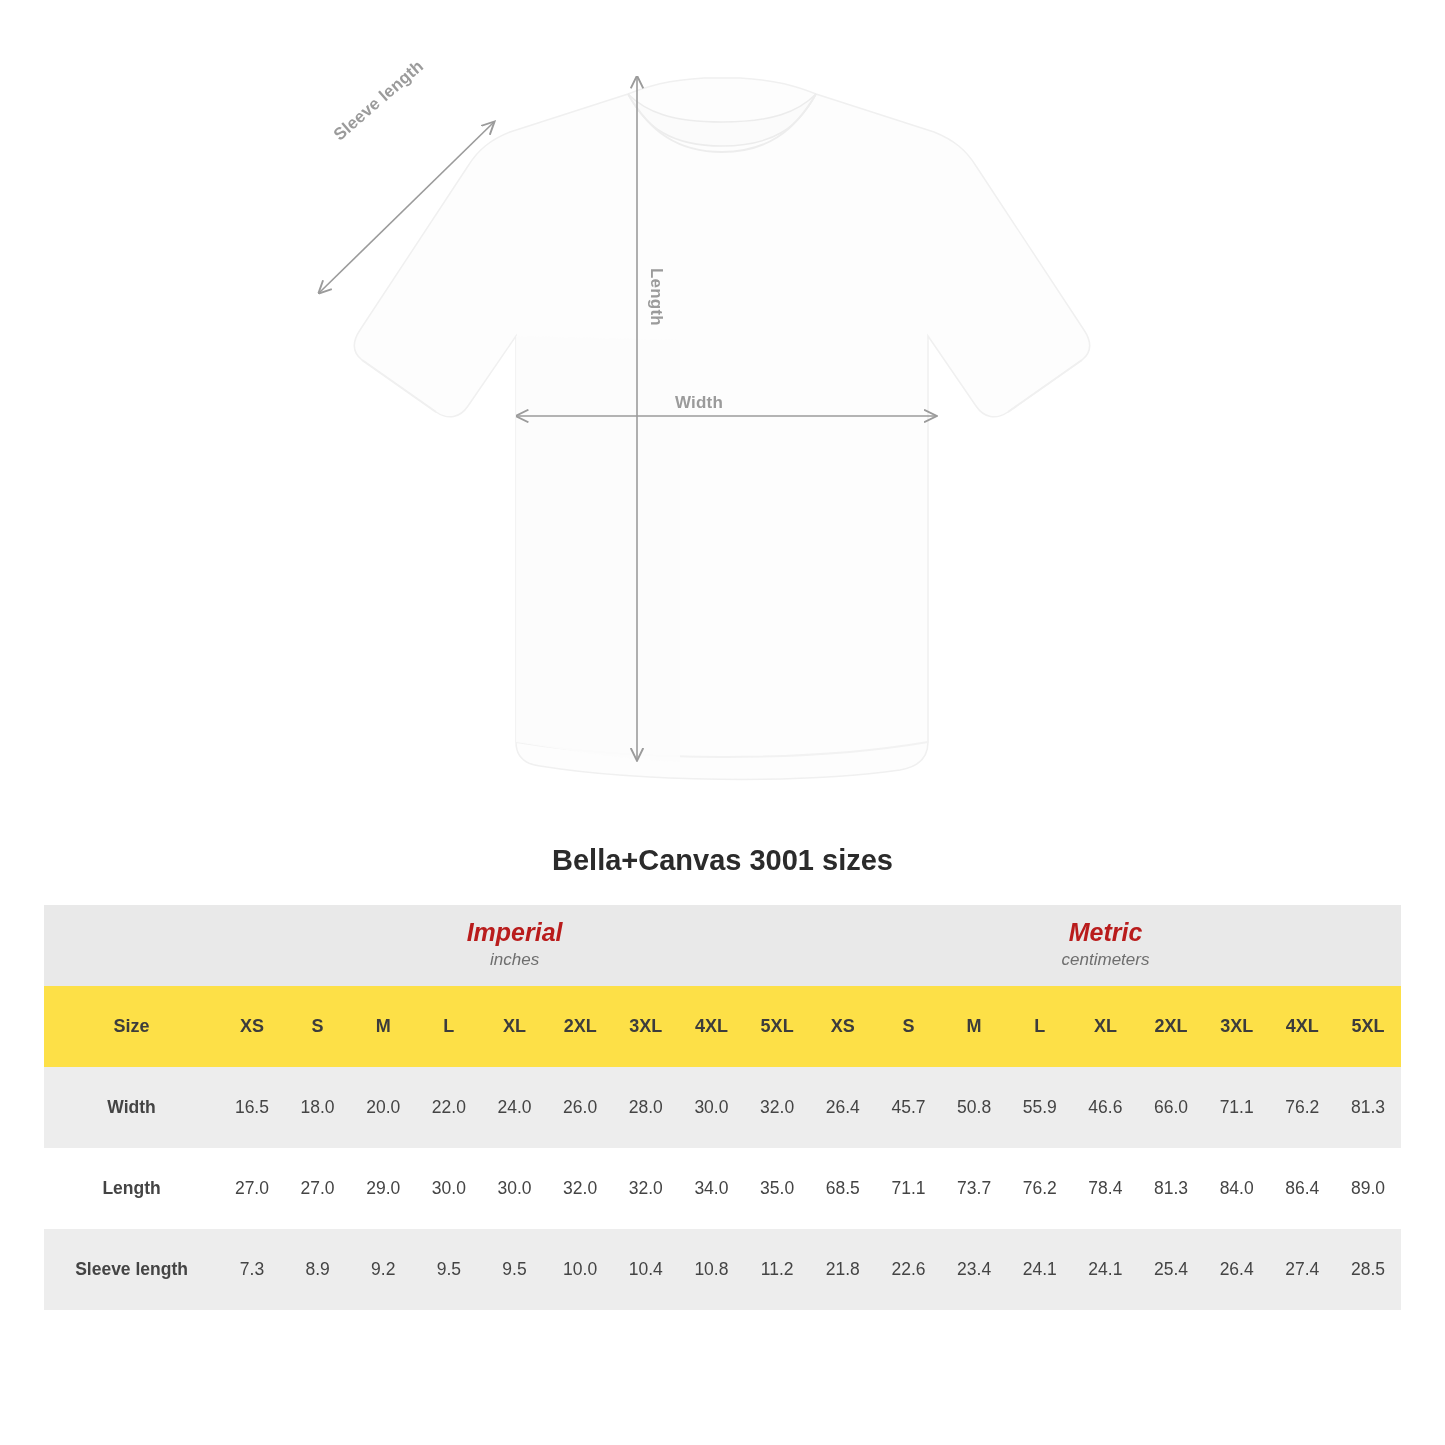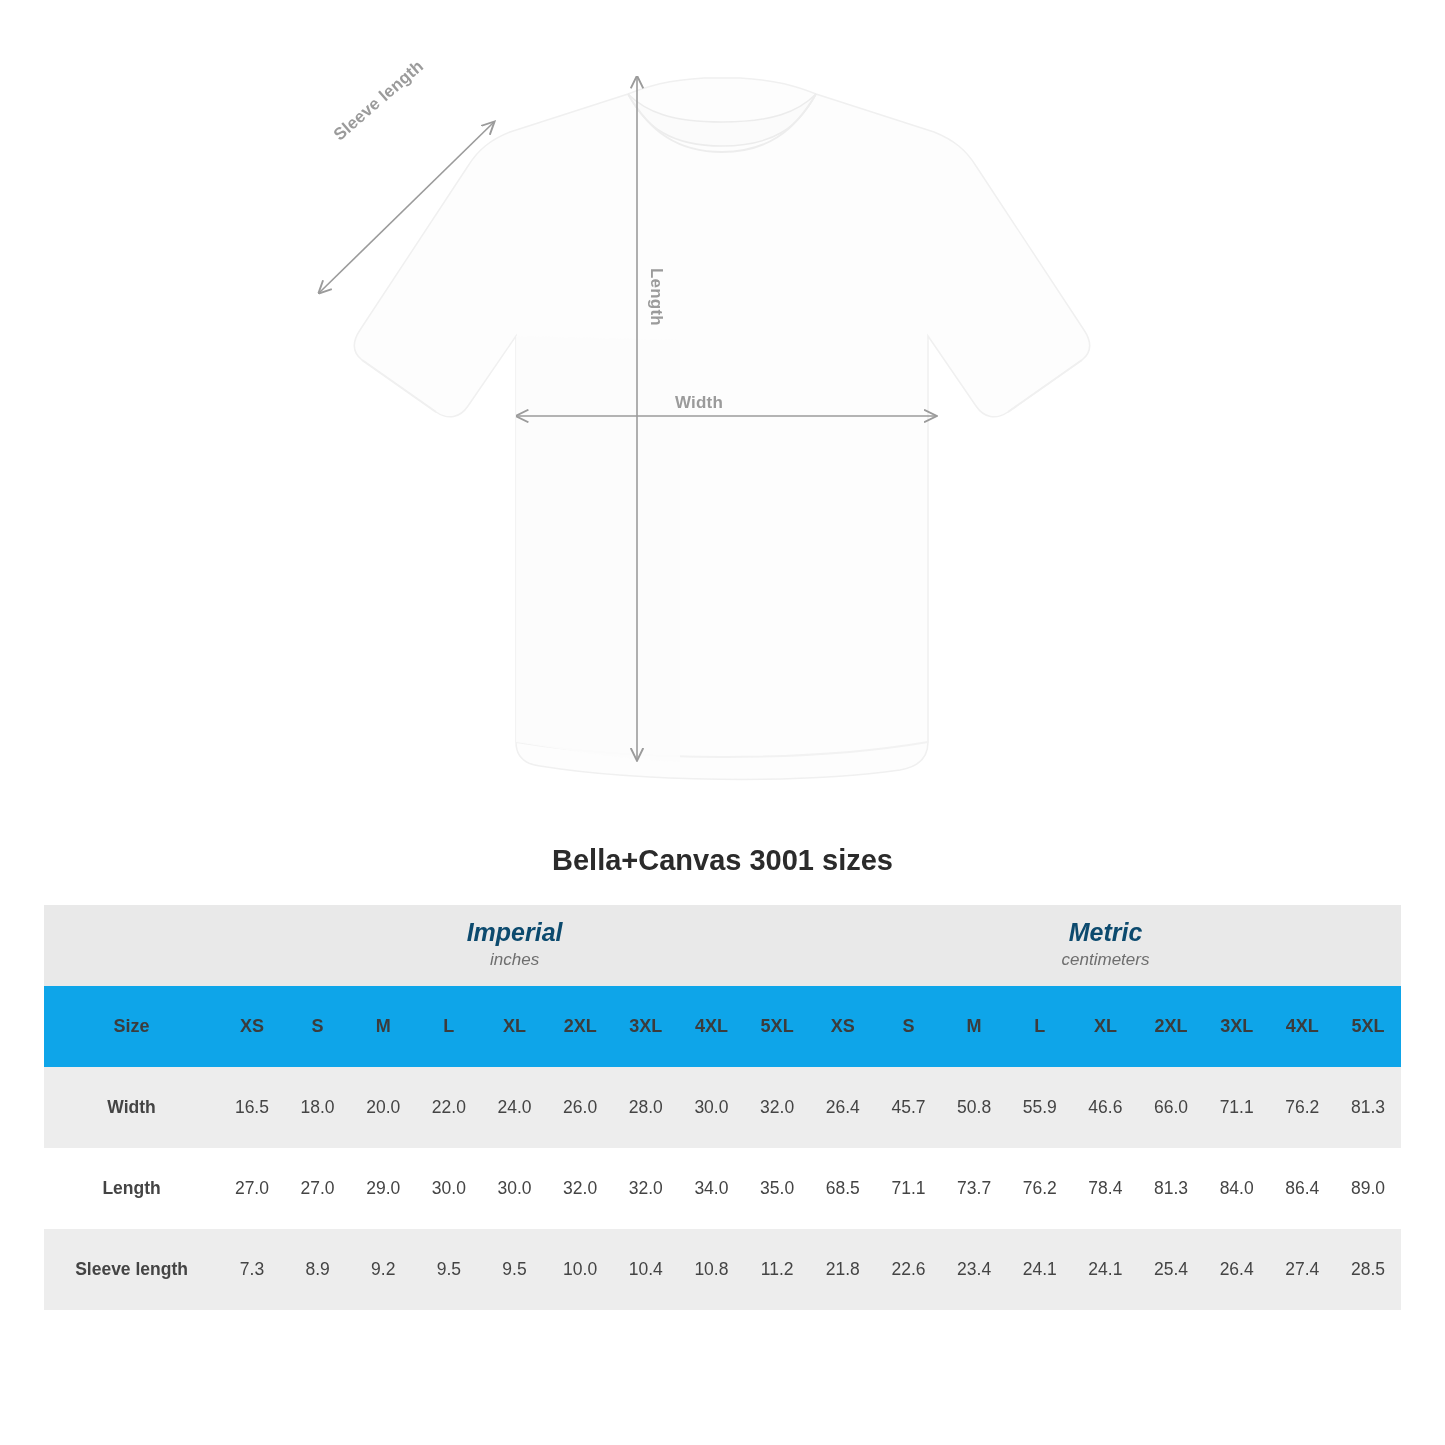--- a/index.html
+++ b/index.html
@@ -99,31 +99,31 @@
   col.data-col  { width: 65.6px; }
 
   .unit-head {
     background: #e9e9e9;
     height: 112px;
   }
   .unit-head .unit-name {
     font-size: 25px;
     font-style: italic;
     font-weight: bold;
-    color: #0c4a6e;
+    color: #b91c1c;
     line-height: 1.15;
   }
   .unit-head .unit-sub {
     font-size: 17px;
     font-style: italic;
     color: #6e6e6e;
     line-height: 1.6;
   }
   tr.head-row td {
-    background: #0ea5e9;
+    background: #fde047;
     font-weight: bold;
     color: #3c3c3c;
     font-size: 18px;
   }
   tr.head-row td.row-label { font-weight: bold; }
   tr.alt td { background: #ededed; }
   tr.plain td { background: #ffffff; }
   td.row-label {
     font-weight: bold;
     color: #3c3c3c;

